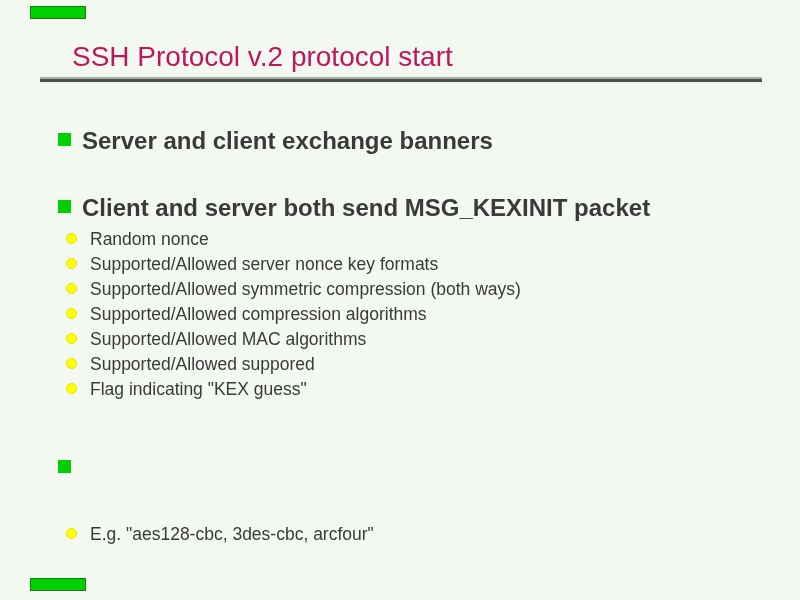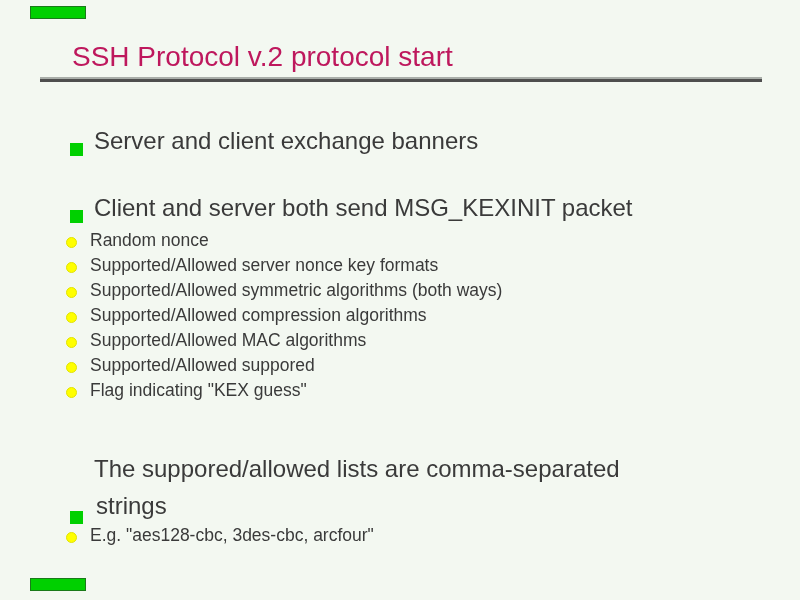--- a/index.html
+++ b/index.html
@@ -38,45 +38,46 @@
   .title-rule {
     position: absolute;
     left: 40px; top: 77px;
     width: 722px;
   }
   .title-rule .light { height: 2px; background: #a9aea9; }
   .title-rule .dark  { height: 3px; background: #4e4e4e; }
 
   .main-item {
     position: absolute;
-    left: 70px;
+    left: 58px;
     display: flex;
-    align-items: flex-end;
+    align-items: flex-start;
     font-size: 24px;
     line-height: 30px;
     white-space: nowrap;
+    font-weight: bold;
   }
   .main-item .sq {
     flex: 0 0 auto;
     width: 13px; height: 13px;
     background: #00d000;
     margin-top: 7px;
     margin-right: 11px;
   }
   .main-item.two-line { line-height: 37px; white-space: normal; width: 660px; }
   .main-item.two-line .sq { margin-top: 10px; }
   .main-item.two-line .line2 { margin-left: 2px; }
 
   .sub-list {
     position: absolute;
     left: 66px;
   }
   .sub-item {
     display: flex;
-    align-items: center;
+    align-items: flex-start;
     height: 25px;
     font-size: 17.5px;
     line-height: 24px;
     white-space: nowrap;
   }
   .sub-item .dot {
     flex: 0 0 auto;
     width: 11px; height: 11px;
     border-radius: 50%;
     background: #ffff00;
@@ -114,21 +115,21 @@
     <div class="sub-item">
       <span class="dot"></span>
       <span>Random nonce</span>
     </div>
     <div class="sub-item">
       <span class="dot"></span>
       <span>Supported/Allowed server nonce key formats</span>
     </div>
     <div class="sub-item">
       <span class="dot"></span>
-      <span>Supported/Allowed symmetric algorithms (both ways)</span>
+      <span>Supported/Allowed symmetric compression (both ways)</span>
     </div>
     <div class="sub-item">
       <span class="dot"></span>
       <span>Supported/Allowed compression algorithms</span>
     </div>
     <div class="sub-item">
       <span class="dot"></span>
       <span>Supported/Allowed MAC algorithms</span>
     </div>
     <div class="sub-item">
@@ -136,24 +137,20 @@
       <span>Supported/Allowed suppored</span>
     </div>
     <div class="sub-item">
       <span class="dot"></span>
       <span>Flag indicating "KEX guess"</span>
     </div>
   </div>
 
   <div class="main-item two-line" style="top:450px;">
     <span class="sq"></span>
-    <span>
-      <span class="line1">The suppored/allowed lists are comma-separated</span><br>
-      <span class="line2">strings</span>
-    </span>
   </div>
 
   <div class="sub-list" style="top:522px;">
     <div class="sub-item">
       <span class="dot"></span>
       <span>E.g. "aes128-cbc, 3des-cbc, arcfour"</span>
     </div>
   </div>
 
 </div>

